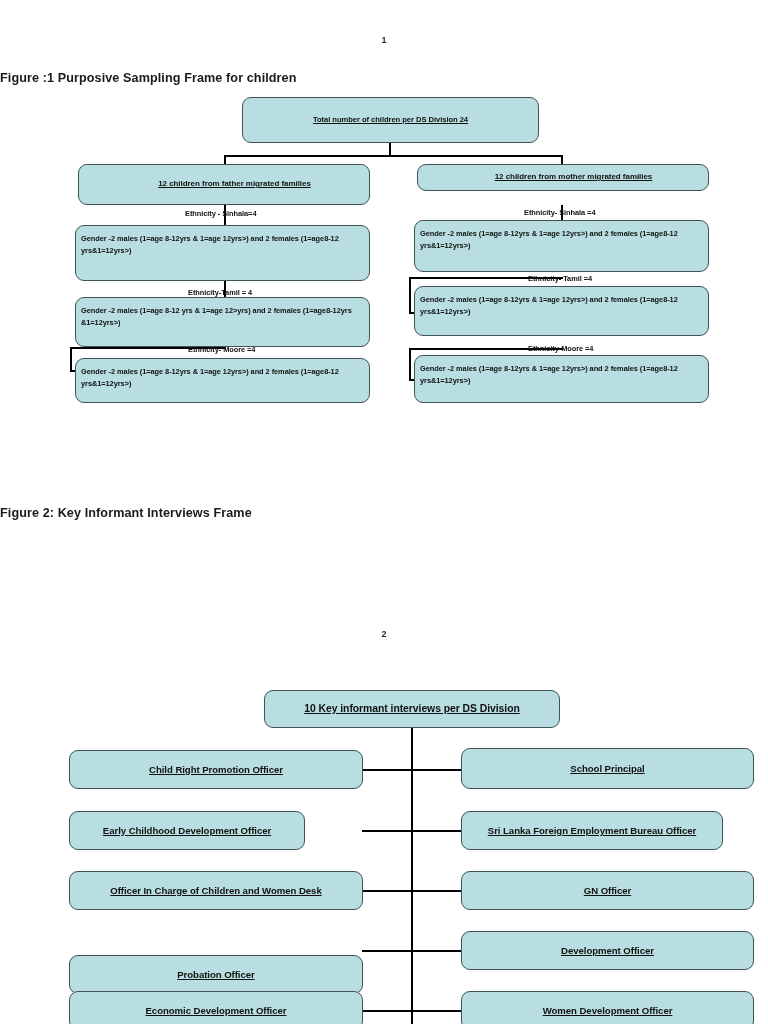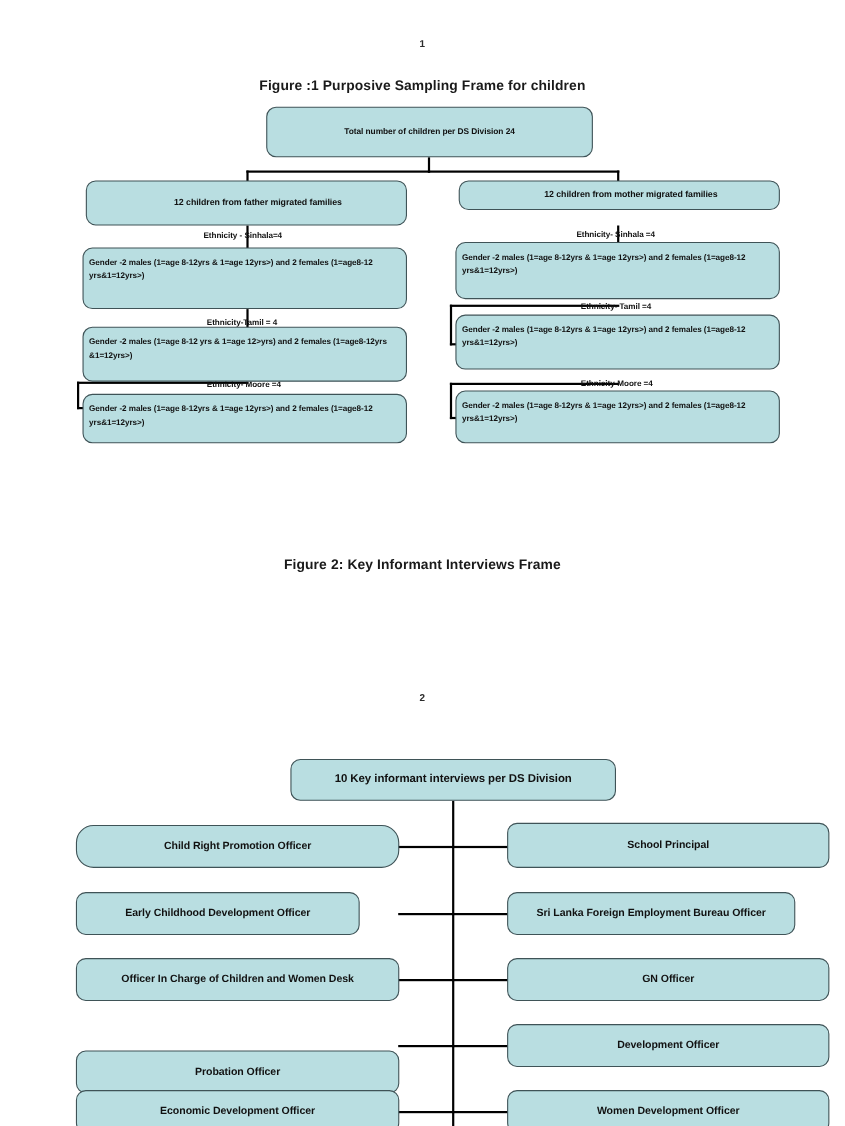--- a/index.html
+++ b/index.html
@@ -33,21 +33,21 @@
     color: #2b2b2b;
     letter-spacing: 0.2px;
   }
   .page-number-1 { top: 35px; }
   .page-number-2 { top: 629px; }
 
   
   .fig-caption {
     position: absolute;
     width: 100%;
-    text-align: center;
+    text-align: left;
     font-size: 12.6px;
     font-weight: bold;
     color: #1a1a1a;
     letter-spacing: 0.1px;
   }
   .fig1-caption { top: 71px; }
   .fig2-caption { top: 506px; }
 
   
   .node {
@@ -66,20 +66,21 @@
   }
   .node-text {
     font-size: 7.4px;
     font-weight: bold;
     color: #111111;
     line-height: 1.62;
     letter-spacing: -0.05px;
   }
   .node.center .node-text {
     width: 100%;
+    text-decoration: underline;
   }
   .node.body-text {
     align-items: flex-start;
     padding: 7px 5px 0 5px;
   }
 
   
   .node.headline .node-text {
     font-size: 8px;
     padding-left: 21px;
@@ -207,24 +208,24 @@
 
   <div class="line h" style="left:362px; top:890px; width:51px;"></div>
   <div class="line h" style="left:411px; top:890px; width:51px;"></div>
 
   <div class="line h" style="left:362px; top:950px; width:51px;"></div>
   <div class="line h" style="left:411px; top:950px; width:51px;"></div>
 
   <div class="line h" style="left:362px; top:1010px; width:51px;"></div>
   <div class="line h" style="left:411px; top:1010px; width:51px;"></div>
 
-  <div class="node center f2" style="left:69px; top:750px; width:294px; height:39px;border-radius:16px;">
+  <div class="node center f2" style="left:69px; top:750px; width:294px; height:39px;">
     <span class="node-text">Child Right Promotion Officer</span>
   </div>
-  <div class="node center f2" style="left:69px; top:811px; width:258px; height:39px;">
+  <div class="node center f2" style="left:69px; top:811px; width:236px; height:39px;">
     <span class="node-text">Early Childhood Development Officer</span>
   </div>
   <div class="node center f2" style="left:69px; top:871px; width:294px; height:39px;">
     <span class="node-text">Officer In Charge of Children and Women Desk</span>
   </div>
   <div class="node center f2" style="left:69px; top:931px; width:294px; height:39px;margin-top:24px;">
     <span class="node-text">Probation Officer</span>
   </div>
   <div class="node center f2" style="left:69px; top:991px; width:294px; height:39px;">
     <span class="node-text">Economic Development Officer</span>

